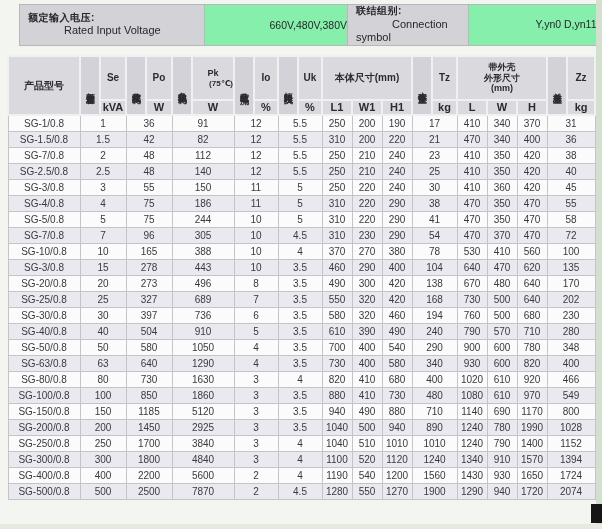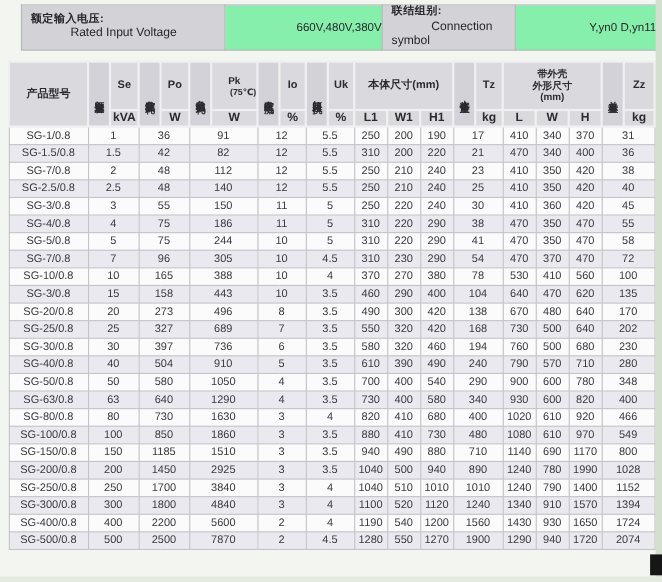--- a/index.html
+++ b/index.html
@@ -329,21 +329,21 @@
         <td colspan="1">380</td>
         <td colspan="2">78</td>
         <td colspan="1">530</td>
         <td colspan="1">410</td>
         <td colspan="1">560</td>
         <td colspan="2">100</td>
       </tr>
       <tr class="even">
         <td colspan="1">SG-3/0.8</td>
         <td colspan="2">15</td>
-        <td colspan="2">158</td>
+        <td colspan="2">278</td>
         <td colspan="2">443</td>
         <td colspan="2">10</td>
         <td colspan="2">3.5</td>
         <td colspan="1">460</td>
         <td colspan="1">290</td>
         <td colspan="1">400</td>
         <td colspan="2">104</td>
         <td colspan="1">640</td>
         <td colspan="1">470</td>
         <td colspan="1">620</td>
@@ -474,21 +474,21 @@
         <td colspan="2">480</td>
         <td colspan="1">1080</td>
         <td colspan="1">610</td>
         <td colspan="1">970</td>
         <td colspan="2">549</td>
       </tr>
       <tr class="odd">
         <td colspan="1">SG-150/0.8</td>
         <td colspan="2">150</td>
         <td colspan="2">1185</td>
-        <td colspan="2">1510</td>
+        <td colspan="2">5120</td>
         <td colspan="2">3</td>
         <td colspan="2">3.5</td>
         <td colspan="1">940</td>
         <td colspan="1">490</td>
         <td colspan="1">880</td>
         <td colspan="2">710</td>
         <td colspan="1">1140</td>
         <td colspan="1">690</td>
         <td colspan="1">1170</td>
         <td colspan="2">800</td>

